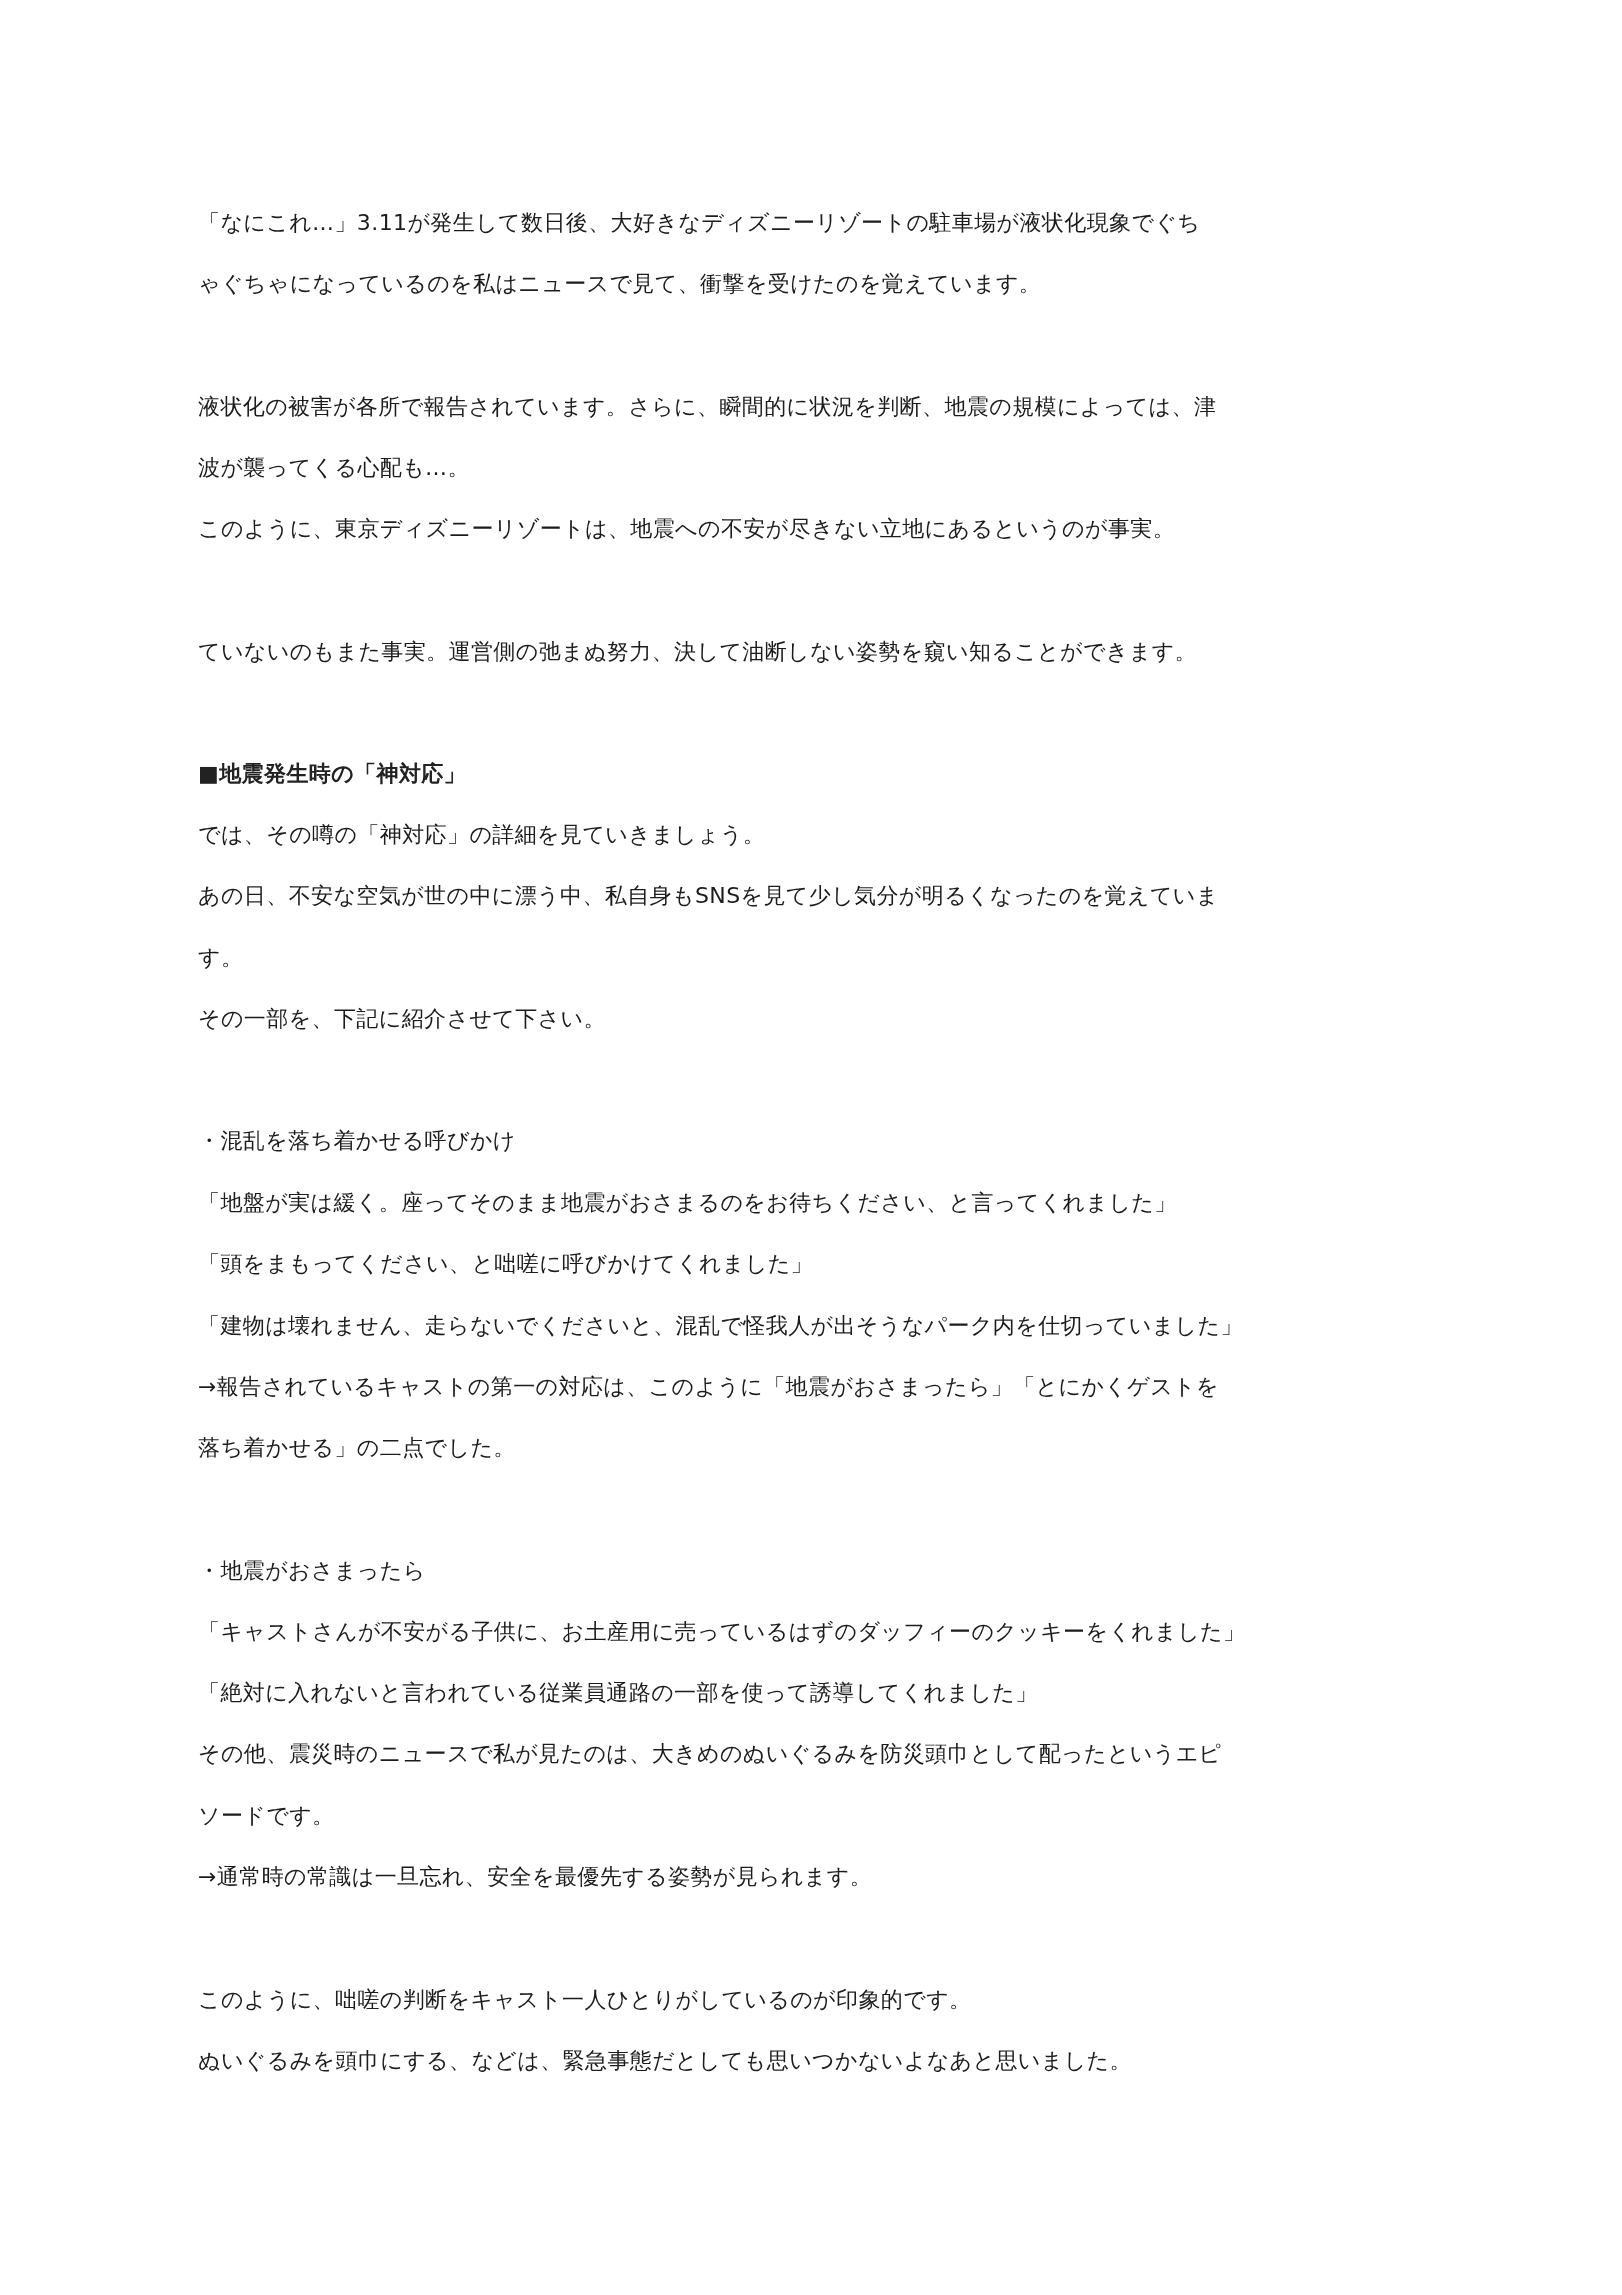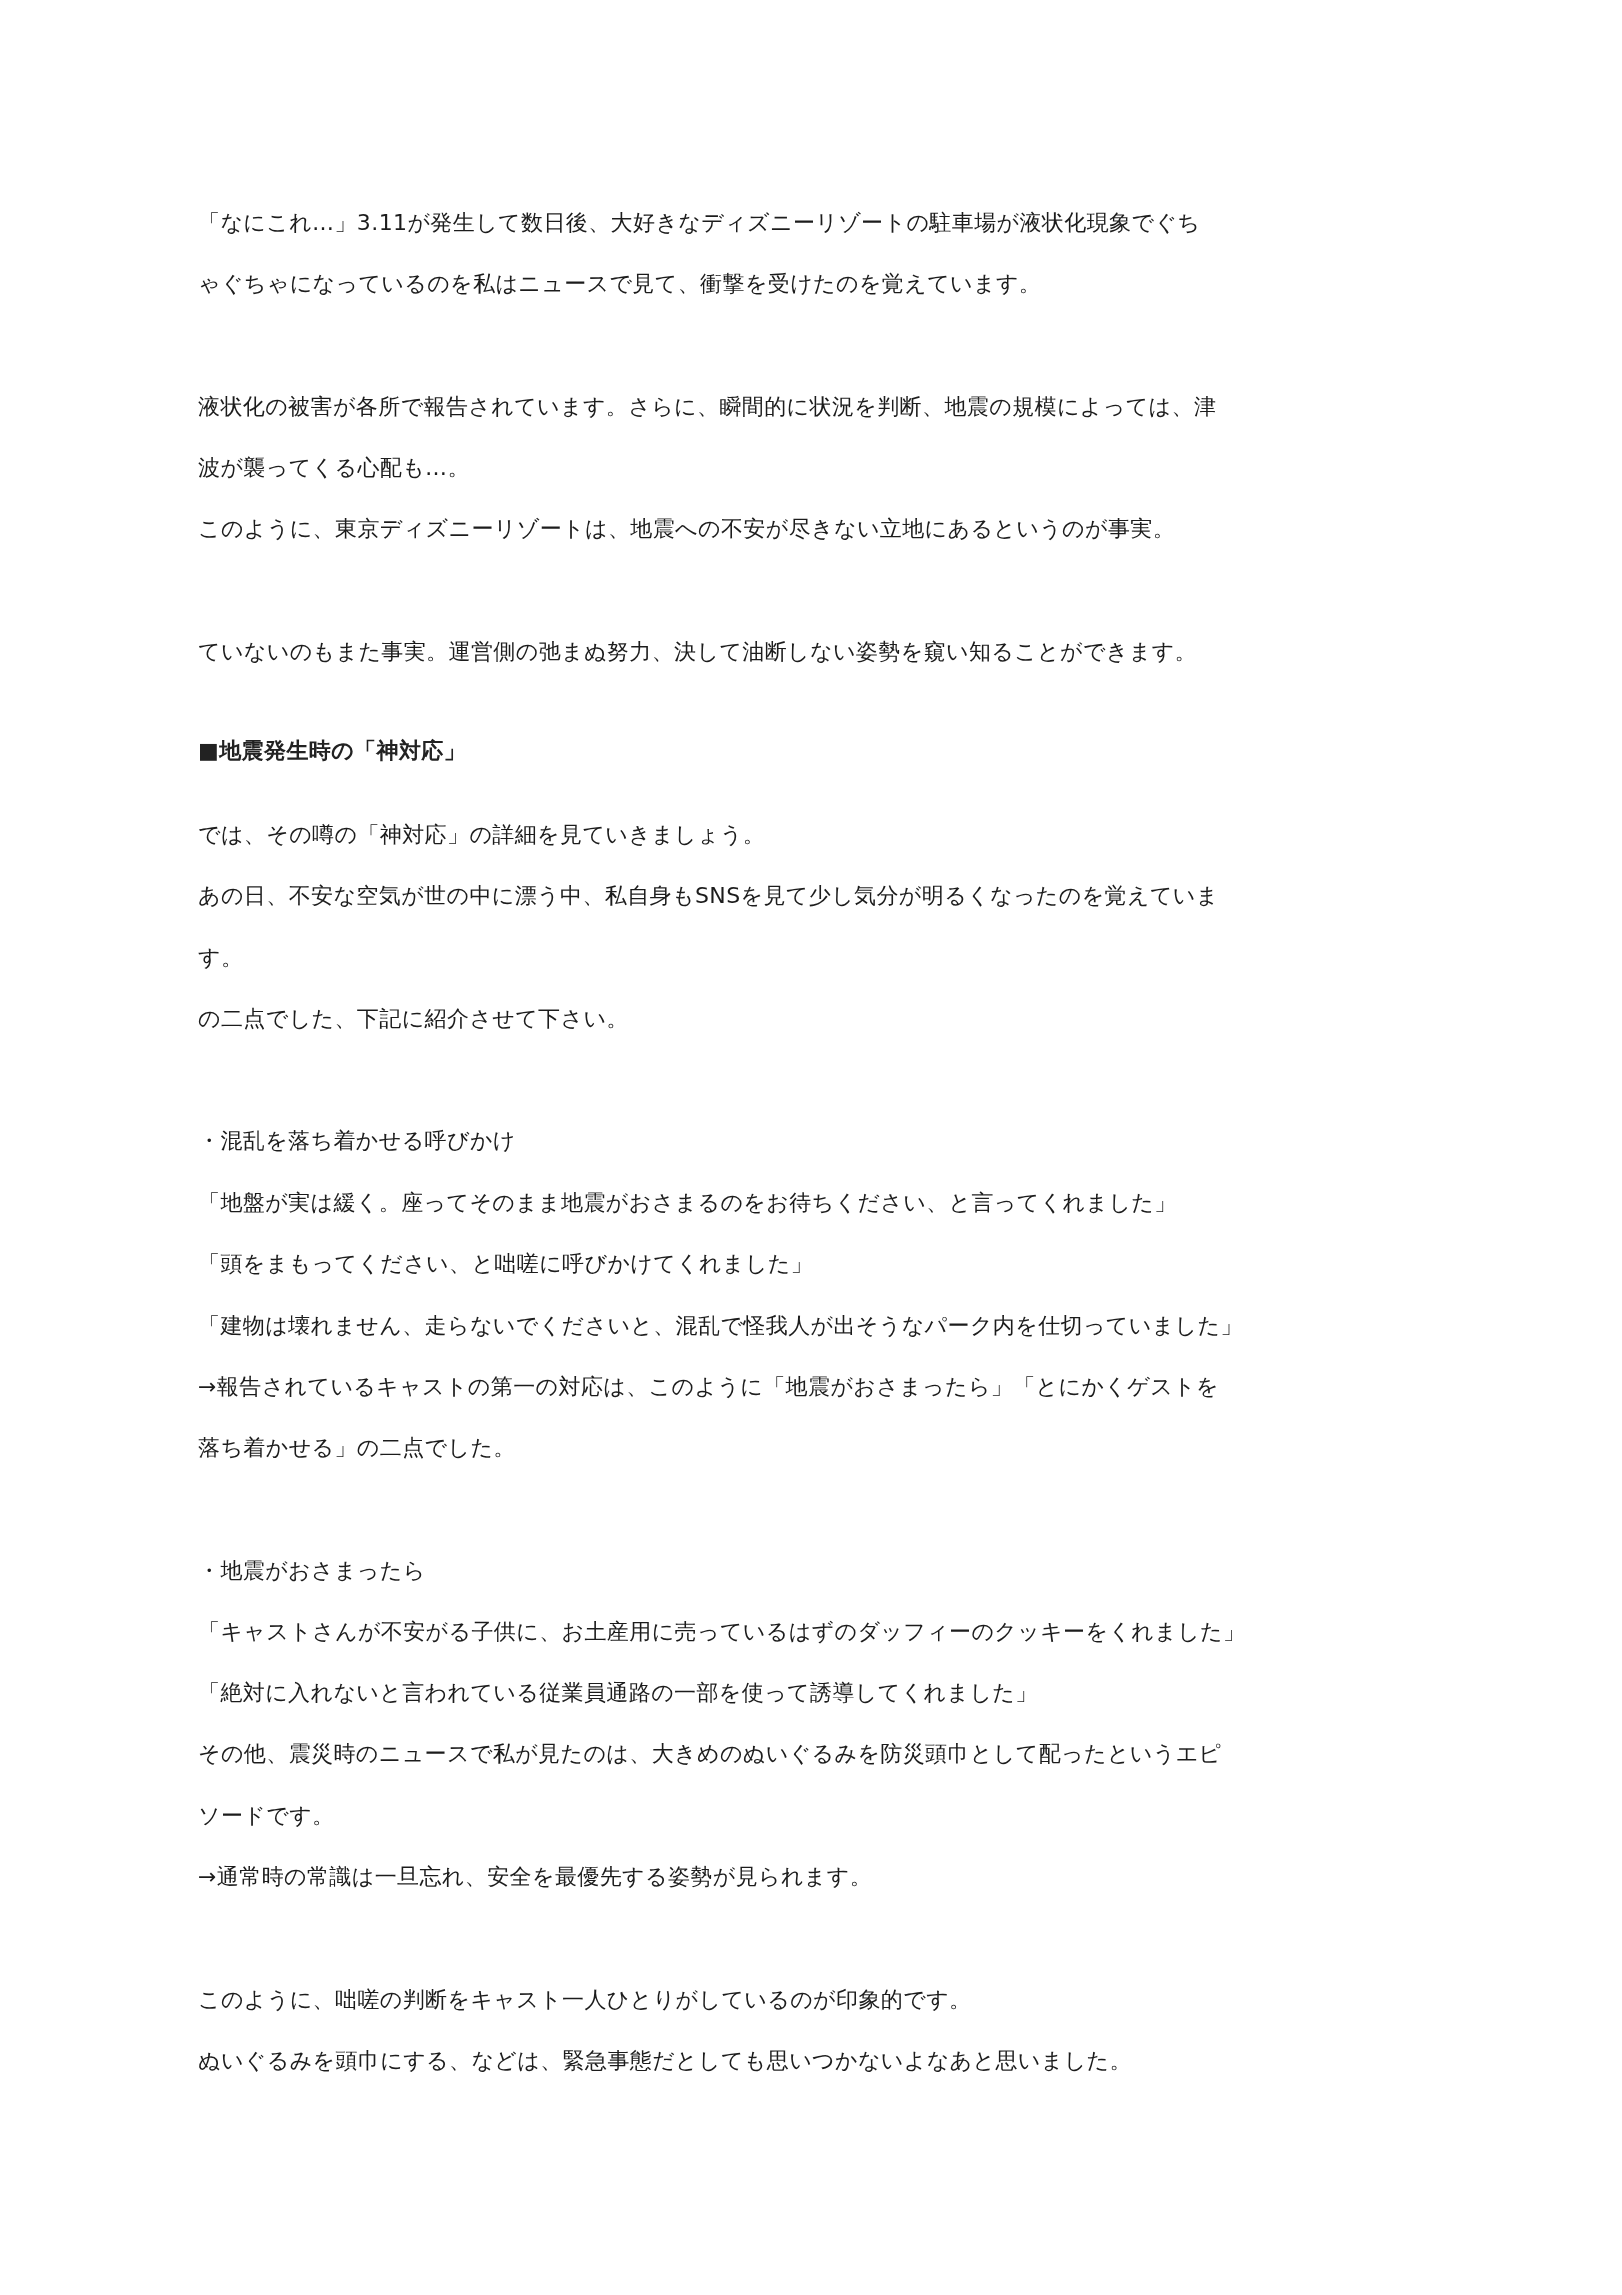--- a/index.html
+++ b/index.html
@@ -41,26 +41,26 @@
 <body>
 
 <div class="page">
   <div class="line" style="top:204px">「なにこれ…」3.11が発生して数日後、大好きなディズニーリゾートの駐車場が液状化現象でぐち</div>
   <div class="line" style="top:265px">ゃぐちゃになっているのを私はニュースで見て、衝撃を受けたのを覚えています。</div>
   <div class="line" style="top:388px">液状化の被害が各所で報告されています。さらに、瞬間的に状況を判断、地震の規模によっては、津</div>
   <div class="line" style="top:449px">波が襲ってくる心配も…。</div>
   <div class="line" style="top:510px">このように、東京ディズニーリゾートは、地震への不安が尽きない立地にあるというのが事実。</div>
   <div class="line" style="top:633px">ていないのもまた事実。運営側の弛まぬ努力、決して油断しない姿勢を窺い知ることができます。</div>
 
-  <div class="line heading" style="top:732px">■地震発生時の「神対応」</div>
+  <div class="line heading" style="top:755px">■地震発生時の「神対応」</div>
 
   <div class="line" style="top:816px">では、その噂の「神対応」の詳細を見ていきましょう。</div>
   <div class="line" style="top:877px">あの日、不安な空気が世の中に漂う中、私自身もSNSを見て少し気分が明るくなったのを覚えていま</div>
   <div class="line" style="top:939px">す。</div>
-  <div class="line" style="top:1000px">の二点でした、下記に紹介させて下さい。</div>
+  <div class="line" style="top:1000px">その一部を、下記に紹介させて下さい。</div>
 
   <div class="line" style="top:1122px">・混乱を落ち着かせる呼びかけ</div>
   <div class="line" style="top:1184px">「地盤が実は緩く。座ってそのまま地震がおさまるのをお待ちください、と言ってくれました」</div>
   <div class="line" style="top:1245px">「頭をまもってください、と咄嗟に呼びかけてくれました」</div>
   <div class="line" style="top:1307px">「建物は壊れません、走らないでくださいと、混乱で怪我人が出そうなパーク内を仕切っていました」</div>
   <div class="line" style="top:1368px">→報告されているキャストの第一の対応は、このように「地震がおさまったら」「とにかくゲストを</div>
   <div class="line" style="top:1429px">落ち着かせる」の二点でした。</div>
 
   <div class="line" style="top:1552px">・地震がおさまったら</div>
   <div class="line" style="top:1613px">「キャストさんが不安がる子供に、お土産用に売っているはずのダッフィーのクッキーをくれました」</div>

